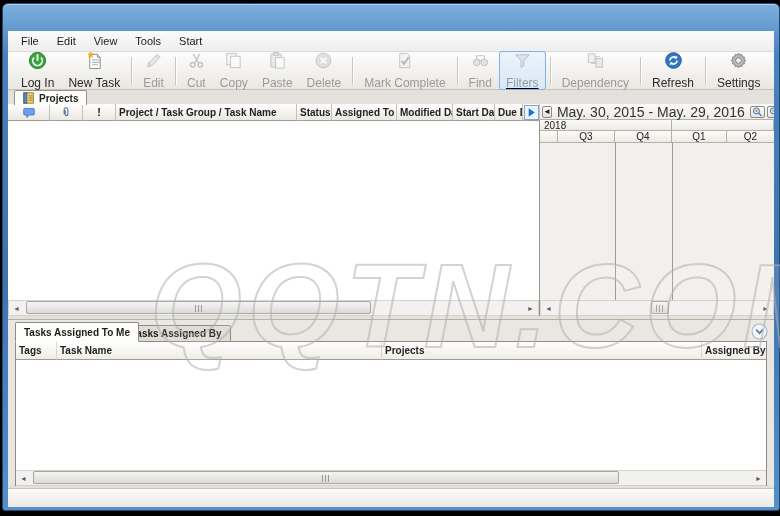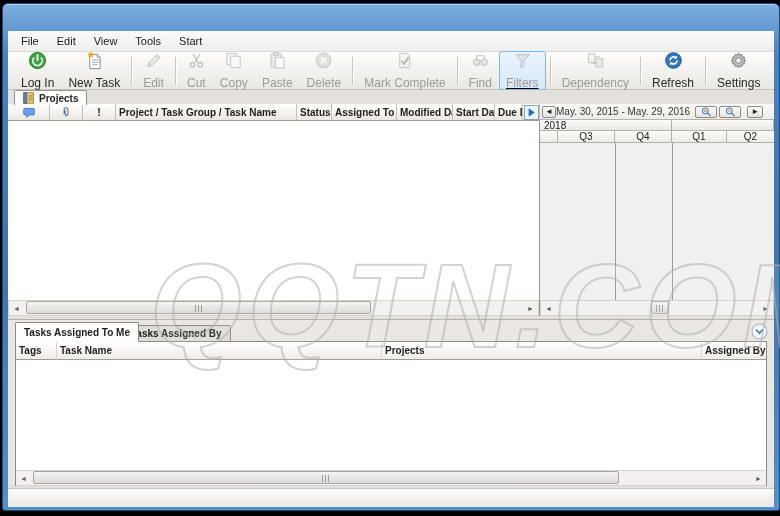--- a/index.html
+++ b/index.html
@@ -49,21 +49,21 @@
     background:linear-gradient(180deg,#ffffff,#eae7e1);font-size:10px;font-weight:bold;color:#222;
     display:flex;align-items:center;padding:0 3px;white-space:nowrap;overflow:hidden;}
   .left-pane{position:absolute;left:0;top:0;width:532px;height:212px;border-right:1px solid #98948c;box-sizing:border-box;}
   .left-body{position:absolute;left:0;top:17px;width:531px;height:179px;background:#fff;}
   
   .gantt{position:absolute;left:532px;top:0;width:234px;height:212px;}
   .gantt-nav{position:absolute;left:0;top:0;width:234px;height:16px;background:linear-gradient(180deg,#fafaf8,#ecebe7);
     border-bottom:1px solid #b5b1a8;box-sizing:border-box;display:flex;align-items:center;}
   .nav-btn{box-sizing:border-box;border:1px solid #8f8b84;background:linear-gradient(180deg,#fdfdfd,#e4e2dd);
     border-radius:2px;height:12px;display:flex;align-items:center;justify-content:center;font-size:8px;color:#222;}
-  .gantt-daterange{font-size:10px;color:#333;white-space:nowrap;}
+  .gantt-daterange{font-size:14px;color:#333;margin-left:5px;white-space:nowrap;}
   .gantt-years,.gantt-quarters{position:absolute;left:0;display:flex;}
   .g-cell{box-sizing:border-box;border-right:1px solid #b5b1a8;border-bottom:1px solid #b5b1a8;
     background:linear-gradient(180deg,#fbfbf9,#eceae5);font-size:10px;color:#222;display:flex;align-items:center;}
   .gantt-body{position:absolute;left:0;top:39px;width:234px;height:157px;background:#f1f0ee;}
   .gline{position:absolute;top:0;width:1px;height:157px;background:#9d9a93;}
   
   .sb{position:absolute;height:16px;background:#f2f1ef;border:1px solid #d5d2cc;box-sizing:border-box;display:flex;align-items:center;}
   .sb-btn{width:15px;height:14px;display:flex;align-items:center;justify-content:center;font-size:7px;color:#5a5a5a;background:#f2f1ef;}
   .sb-track{position:relative;flex:1;height:14px;}
   .sb-thumb{position:absolute;top:0;height:13px;background:linear-gradient(180deg,#f4f4f4,#dcdbd8);

